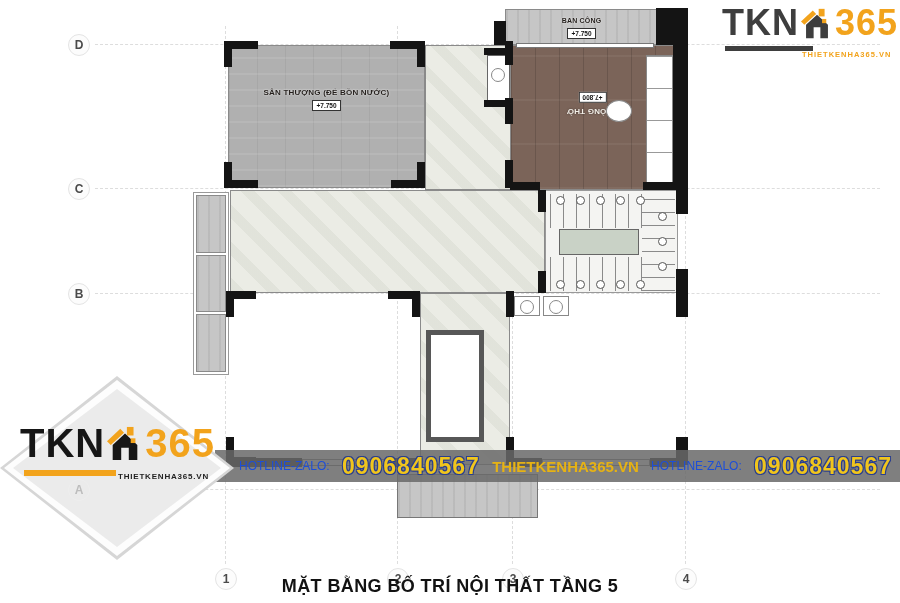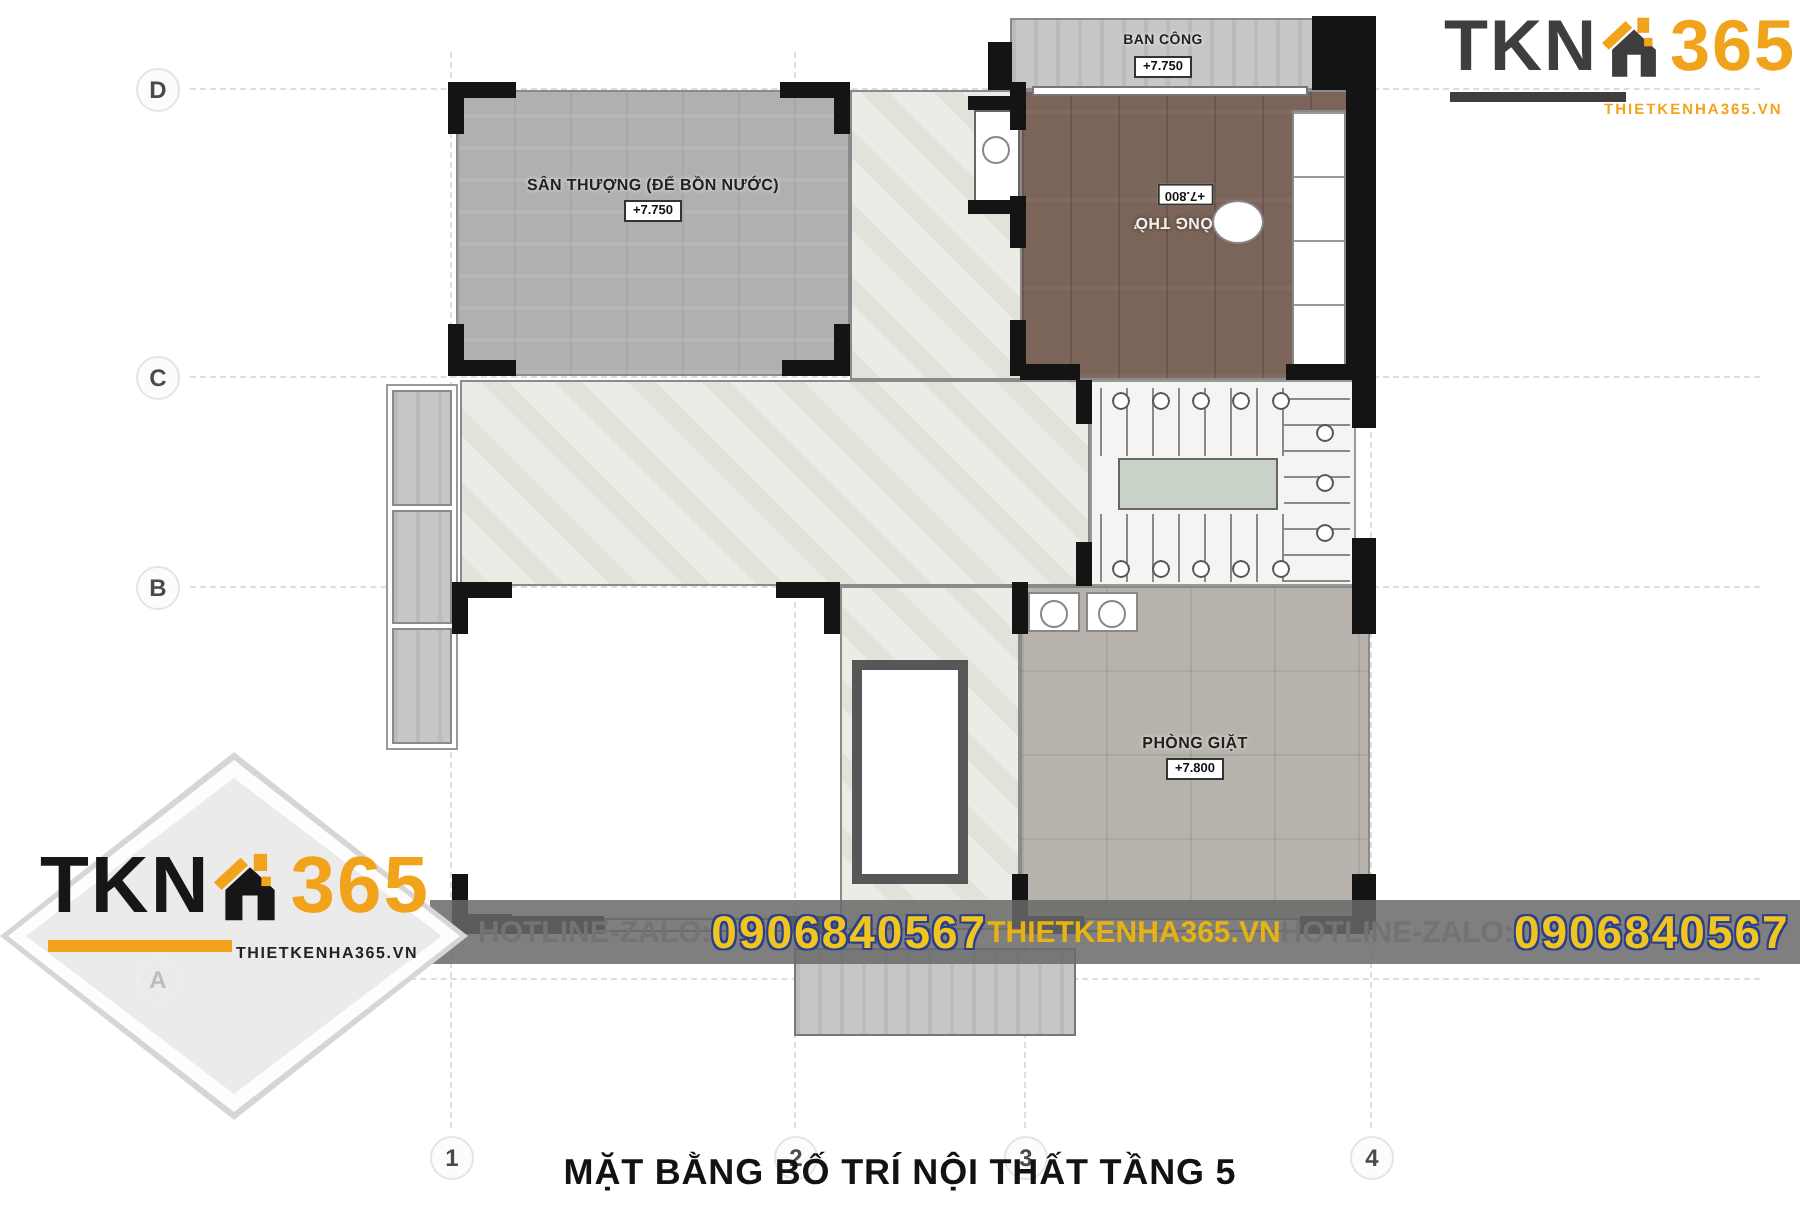--- a/index.html
+++ b/index.html
@@ -31,21 +31,21 @@
   .fixture{position:absolute;border:1px solid #888;background:#fff;box-sizing:border-box;z-index:3;}
   
   .treads-v{position:absolute;background-image:repeating-linear-gradient(90deg,#8a8a8a 0 1px,transparent 1px 13px);}
   .treads-h{position:absolute;background-image:repeating-linear-gradient(0deg,#8a8a8a 0 1px,transparent 1px 13px);}
   
   .labelbox{position:absolute;z-index:4;background:#fff;border:1px solid #777;padding:3px;}
   .labelbox-inner{border:1px solid #999;height:100%;display:flex;flex-direction:column;align-items:center;justify-content:center;padding:4px 3px;}
   
   #bar{position:absolute;left:215px;top:450px;width:685px;height:32px;background:rgba(104,104,104,.85);z-index:5;
        display:flex;align-items:center;justify-content:space-between;padding:0 8px 0 24px;box-sizing:border-box;white-space:nowrap;}
-  .bar-label{font-size:15px;font-weight:bold;color:#737373;}
+  .bar-label{font-size:12px;font-weight:normal;color:#1d4ed8;}
   .bar-phone{font-size:23px;font-weight:bold;color:#F0C51D;letter-spacing:1px;
              text-shadow:-1px -1px 0 #2A3F8F,1px -1px 0 #2A3F8F,-1px 1px 0 #2A3F8F,1px 1px 0 #2A3F8F;}
   .bar-site{font-size:15px;font-weight:bold;color:#E6B214;}
   
   #diamond{position:absolute;left:0;top:376px;width:234px;height:184px;z-index:6;}
   .dlayer{position:absolute;clip-path:polygon(50% 0,100% 50%,50% 100%,0 50%);}
   .d1{inset:0;background:#d6d6d6;}
   .d2{inset:4px;background:#fdfdfd;}
   .d3{inset:13px;background:#ebebeb;}
   
@@ -124,24 +124,20 @@
     <div class="treads-v" style="left:4px;top:3px;width:96px;height:34px;"></div>
     <div class="treads-v" style="left:4px;top:66px;width:96px;height:34px;"></div>
     <div class="treads-h" style="left:96px;top:3px;width:33px;height:97px;"></div>
     <div class="abs" style="left:13px;top:38px;width:80px;height:26px;background:#c9d2c6;border:1px solid #666;"></div>
   </div>
 
 
   <div class="room marble" style="left:420px;top:293px;width:90px;height:172px;"></div>
   <div class="abs" style="left:426px;top:330px;width:58px;height:112px;background:#fff;border:5px solid #575757;z-index:2;"></div>
 
-  <div class="room tile" style="left:510px;top:293px;width:175px;height:170px;">
-    <div class="rlabel">PHÒNG GIẶT</div>
-    <span class="tag">+7.800</span>
-  </div>
 
   <div class="fixture" style="left:514px;top:296px;width:26px;height:20px;">
     <div style="width:12px;height:12px;border:1px solid #888;border-radius:50%;margin:3px auto;"></div>
   </div>
   <div class="fixture" style="left:543px;top:296px;width:26px;height:20px;">
     <div style="width:12px;height:12px;border:1px solid #888;border-radius:50%;margin:3px auto;"></div>
   </div>
 
   <div class="abs hatch" style="left:397px;top:474px;width:141px;height:44px;border:1px solid #777;z-index:2;"></div>
 

